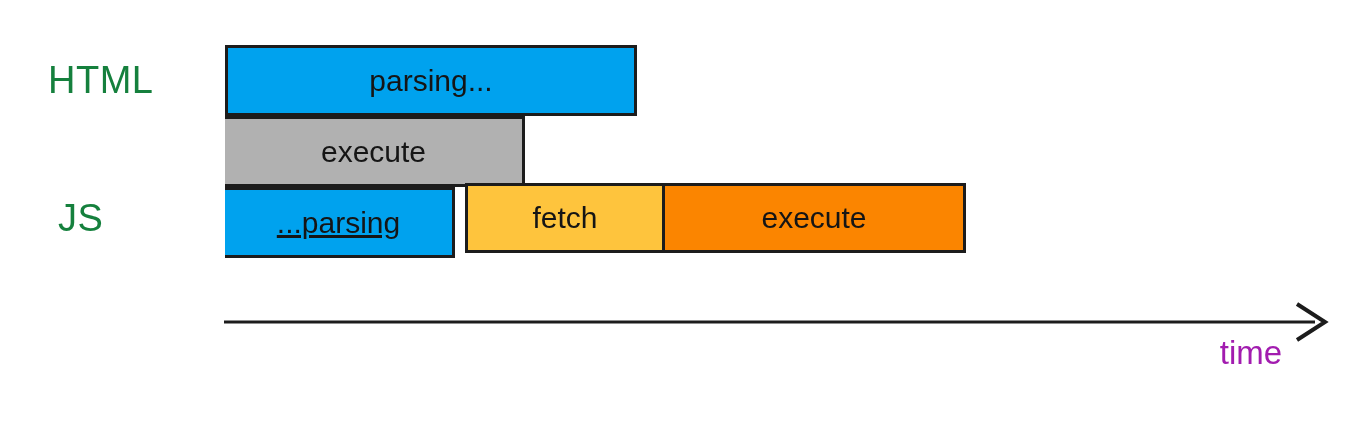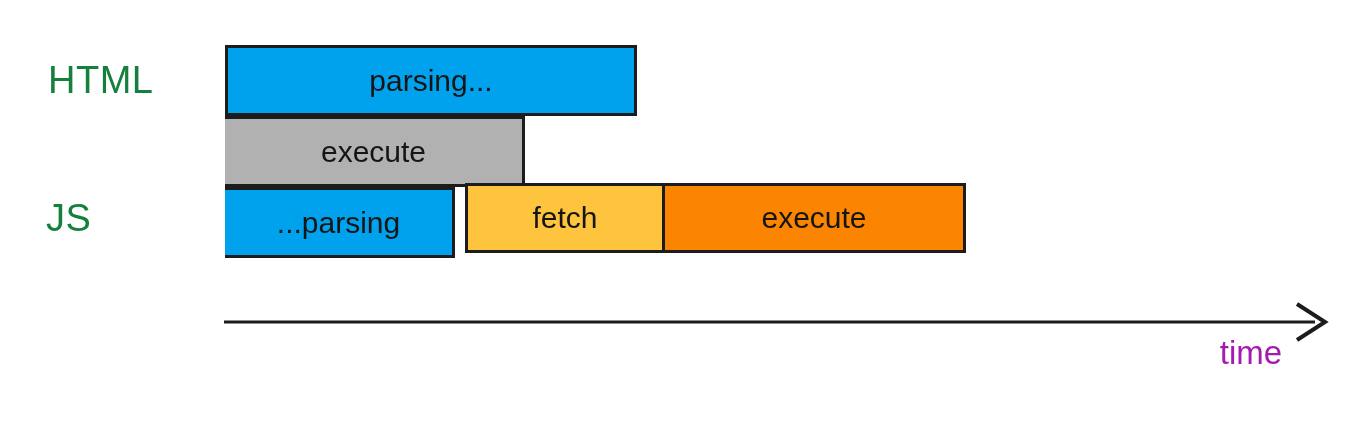--- a/index.html
+++ b/index.html
@@ -17,21 +17,21 @@
   }
   .row-label {
     position: absolute;
     display: flex;
     align-items: center;
     font-size: 38px;
     letter-spacing: 0.5px;
     color: #15803d;
   }
   .label-html { left: 48px; top: 45px; height: 71px; }
-  .label-js   { left: 46px; top: 183px; height: 70px; }
+  .label-js   { left: 58px; top: 183px; height: 70px; }
   .bar {
     position: absolute;
     display: flex;
   }
   .bar-html { left: 225px; top: 45px; width: 1108px; height: 71px; flex-direction: column; }
   .bar-js   { left: 437px; top: 183px; width: 501px; height: 70px; margin-left: 28px; }
   .seg {
     box-sizing: border-box;
     height: 100%;
     border: 3px solid #1c1c1c;
@@ -65,21 +65,21 @@
 
   <div class="row-label label-html">HTML</div>
 
   <div class="bar bar-html">
     <div class="seg" style="background-color: rgb(0, 162, 238); width: 412px;">
       <span>parsing...</span>
     </div>
     <div class="seg" style="background-color: rgb(177, 177, 177); width: 300px;">
       <span>execute</span>
     </div>
-    <div class="seg" style="background-color: rgb(0, 162, 238); width: 230px;">
+    <div class="seg" style="background-color: rgb(0, 162, 238); width: 230px; text-decoration: underline;">
       <span>...parsing</span>
     </div>
   </div>
 
   <div class="row-label label-js">JS</div>
 
   <div class="bar bar-js">
     <div class="seg" style="background-color: rgb(254, 196, 61); width: 200px;">
       <span>fetch</span>
     </div>

